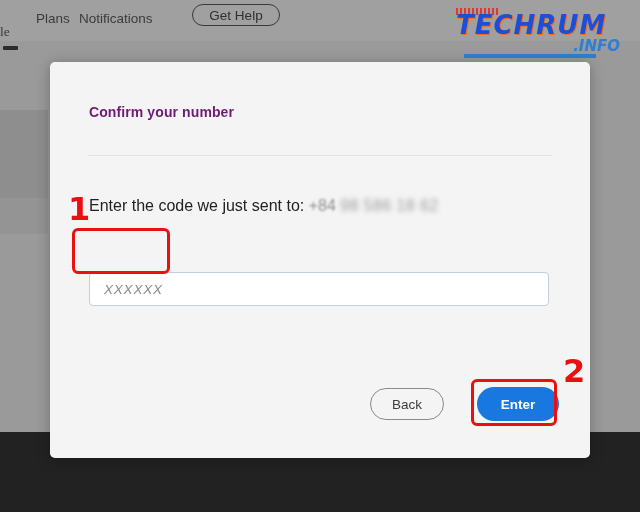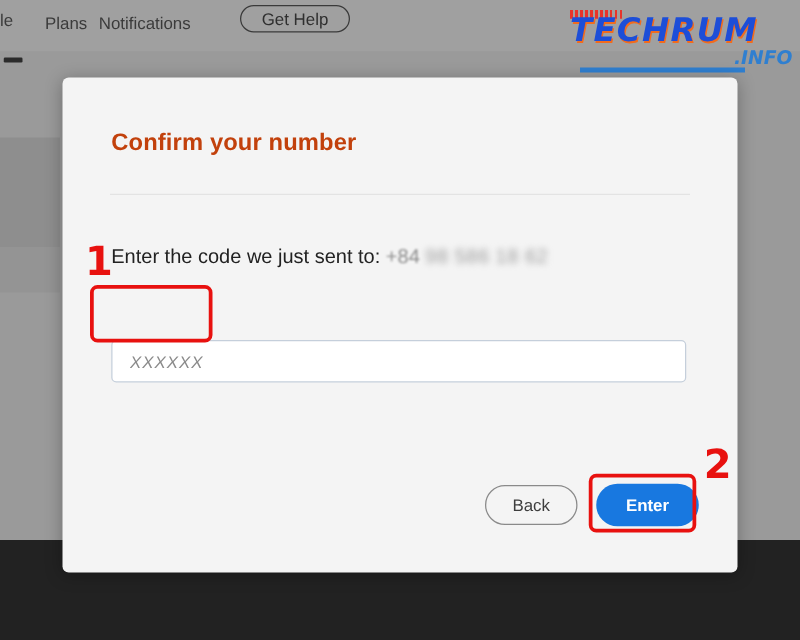--- a/index.html
+++ b/index.html
@@ -29,21 +29,21 @@
     left: 0; top: 0;
     width: 640px;
     height: 41px;
     background: #a0a0a0;
   }
   .nav-item {
     color: #3b3b3b;
     font-size: 13.5px;
     white-space: nowrap;
   }
-  .nav-truncated { position: absolute; left: 0px;  top: 9px; }
+  .nav-truncated { position: absolute; left: 0px;  top: 24px; font-family: Liberation Serif, serif; }
   .nav-plans     { position: absolute; left: 36px; top: 11px; }
   .nav-notif     { position: absolute; left: 79px; top: 11px; }
 
   .get-help-btn {
     position: absolute;
     left: 192px;
     top: 4px;
     width: 88px;
     height: 22px;
     border: 1.6px solid #3a3a3a;
@@ -121,21 +121,21 @@
     position: absolute;
     left: 10px;
     top: 2px;
     width: 44px;
     height: 7px;
     background: repeating-linear-gradient(
         to right, #e8342a 0 2px, transparent 2px 4px);
   }
   .wm-info {
     position: absolute;
-    right: 2px;
+    right: 16px;
     top: 33px;
     font-family: "DejaVu Sans", sans-serif;
     font-weight: bold;
     font-style: italic;
     font-size: 15px;
     color: #2f7fd0;
     line-height: 1;
   }
   .wm-underline {
     position: absolute;
@@ -155,23 +155,23 @@
     height: 396px;
     background: #f4f4f4;
     border-radius: 5px;
     box-shadow: 0 2px 14px rgba(0,0,0,0.28);
     box-sizing: border-box;
   }
   .dialog-title {
     position: absolute;
     left: 39px;
     top: 42px;
-    font-size: 19px;
-    font-weight: bold;
-    color: #c2410c;
+    font-size: 14px;
+    font-weight: bold;
+    color: #701a75;
     letter-spacing: 0.1px;
   }
   .divider {
     position: absolute;
     left: 38px;
     top: 93px;
     width: 464px;
     height: 1px;
     background: #e3e3e3;
   }
@@ -227,21 +227,21 @@
   }
   .resend-link {
     color: #1a5fb4;
     font-weight: bold;
     text-decoration: none;
     cursor: pointer;
   }
 
   .btn-back {
     position: absolute;
-    left: 338px;
+    left: 320px;
     top: 326px;
     width: 74px;
     height: 32px;
     border: 1.4px solid #8a8a8a;
     border-radius: 17px;
     background: transparent;
     color: #3d3d3d;
     font-size: 13.5px;
     font-family: "Liberation Sans", sans-serif;
     display: flex;

